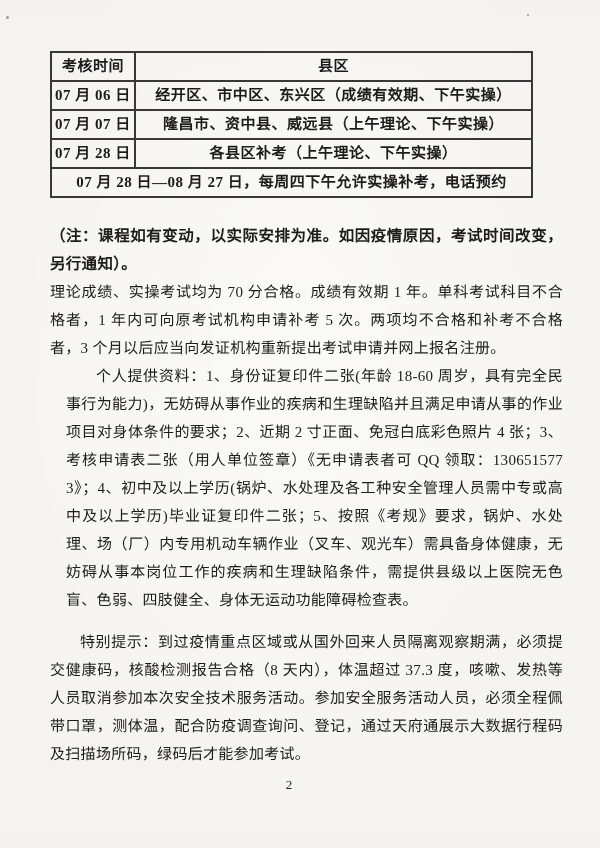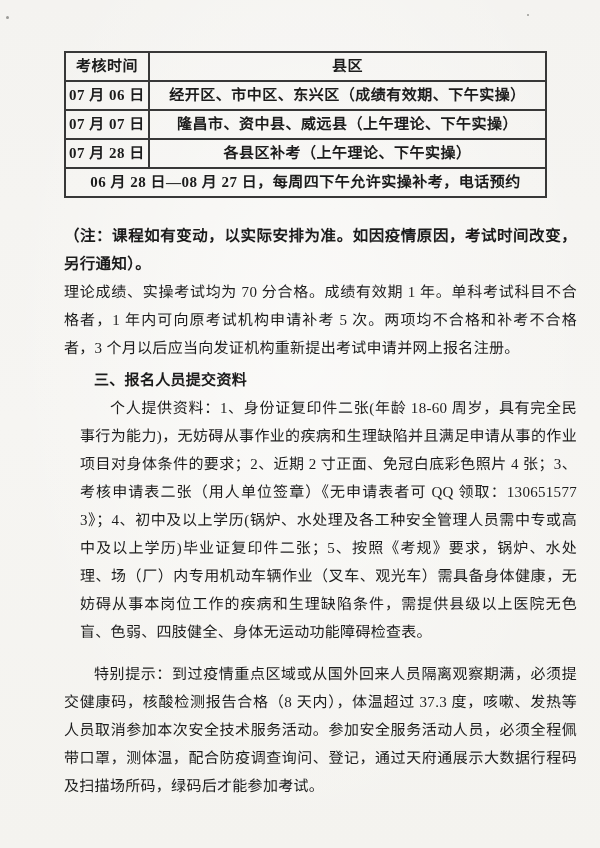--- a/index.html
+++ b/index.html
@@ -12,21 +12,21 @@
     background: #f5f4f1;
     background-image:
       radial-gradient(ellipse at 50% 40%, rgba(255,255,255,0.5) 0%, rgba(255,255,255,0) 70%),
       linear-gradient(180deg, #f4f3f0 0%, #f6f5f2 50%, #f4f3ef 100%);
     font-family: "Liberation Serif", "DejaVu Serif", serif;
     color: #1c1c1c;
     overflow: hidden;
   }
   .content {
     position: absolute;
-    left: 64px;
+    left: 50px;
     top: 51px;
     width: 513px;
   }
   table.sched {
     width: 483px;
     border-collapse: collapse;
     table-layout: fixed;
   }
   table.sched td {
     border: 2px solid #383838;
@@ -96,30 +96,29 @@
         </tr>
         <tr>
           <td class="col-time">07 月 07 日</td>
           <td>隆昌市、资中县、威远县（上午理论、下午实操）</td>
         </tr>
         <tr>
           <td class="col-time">07 月 28 日</td>
           <td>各县区补考（上午理论、下午实操）</td>
         </tr>
         <tr>
-          <td colspan="2">06 月 28 日—08 月 27 日，每周四下午允许实操补考，电话预约</td>
+          <td colspan="2">07 月 28 日—08 月 27 日，每周四下午允许实操补考，电话预约</td>
         </tr>
       </tbody>
     </table>
 
     <p class="note-para">（注：课程如有变动，以实际安排为准。如因疫情原因，考试时间改变，另行通知）。</p>
 
     <p class="score-para">理论成绩、实操考试均为 70 分合格。成绩有效期 1 年。单科考试科目不合格者，1 年内可向原考试机构申请补考 5 次。两项均不合格和补考不合格者，3 个月以后应当向发证机构重新提出考试申请并网上报名注册。</p>
 
-    <h3 class="section-heading">三、报名人员提交资料</h3>
 
     <p class="indent-para materials-para">个人提供资料：1、身份证复印件二张(年龄 18-60 周岁，具有完全民事行为能力)，无妨碍从事作业的疾病和生理缺陷并且满足申请从事的作业项目对身体条件的要求；2、近期 2 寸正面、免冠白底彩色照片 4 张；3、考核申请表二张（用人单位签章）《无申请表者可 QQ 领取：1306515773》；4、初中及以上学历(锅炉、水处理及各工种安全管理人员需中专或高中及以上学历)毕业证复印件二张；5、按照《考规》要求，锅炉、水处理、场（厂）内专用机动车辆作业（叉车、观光车）需具备身体健康，无妨碍从事本岗位工作的疾病和生理缺陷条件，需提供县级以上医院无色盲、色弱、四肢健全、身体无运动功能障碍检查表。</p>
 
     <p class="indent-para special-para">特别提示：到过疫情重点区域或从国外回来人员隔离观察期满，必须提交健康码，核酸检测报告合格（8 天内），体温超过 37.3 度，咳嗽、发热等人员取消参加本次安全技术服务活动。参加安全服务活动人员，必须全程佩带口罩，测体温，配合防疫调查询问、登记，通过天府通展示大数据行程码及扫描场所码，绿码后才能参加考试。</p>
 
   </div>
 
   <div class="page-number">2</div>
 
   <div class="speck" style="left:6px; top:16px; width:3px; height:3px;"></div>

